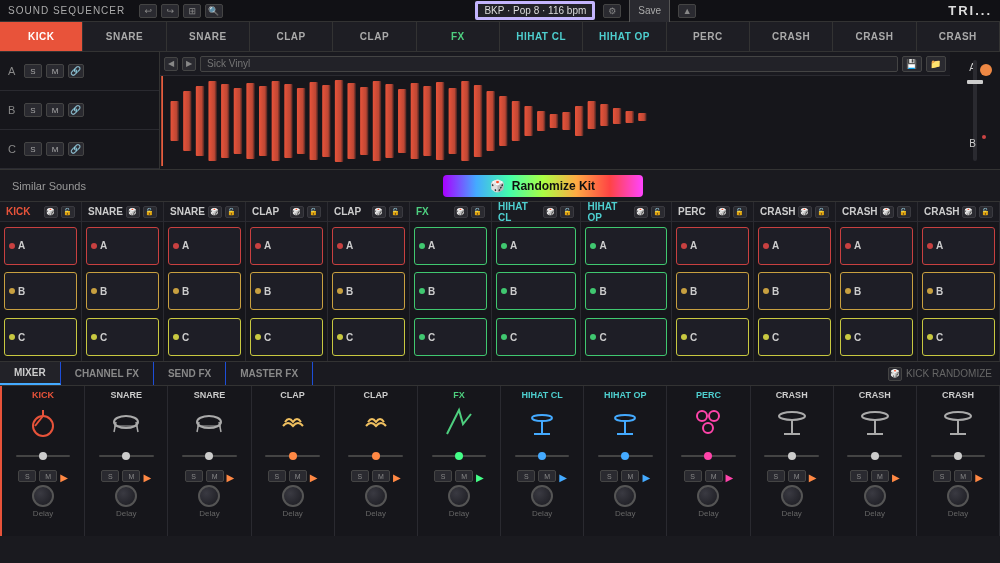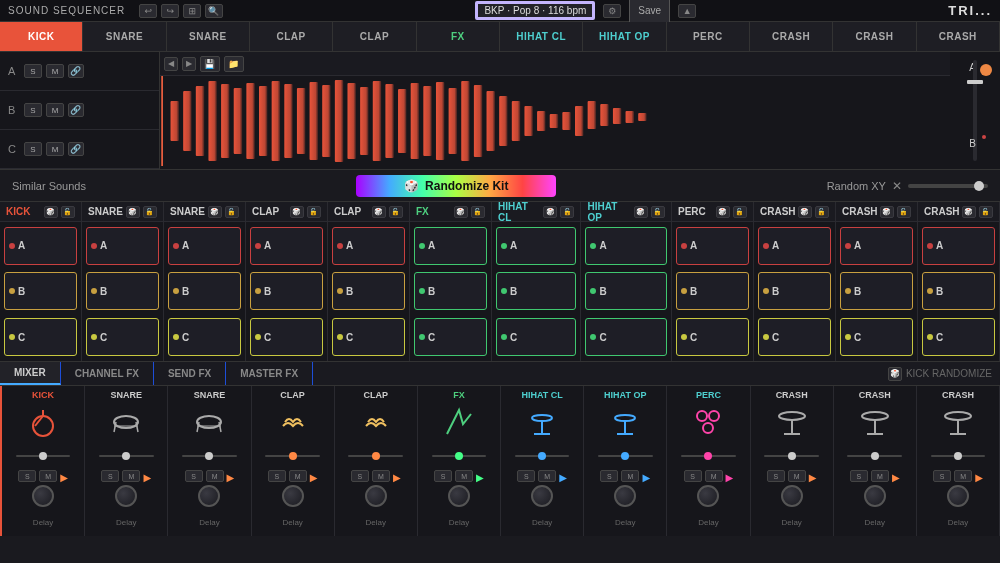--- a/index.html
+++ b/index.html
@@ -511,21 +511,21 @@
     .ch-knob {
       width: 22px; height: 22px;
       border-radius: 50%;
       background: radial-gradient(circle at 35% 35%, #3a3a42, #1a1a20);
       border: 2px solid #555;
       margin-top: 2px;
     }
     .ch-label {
       font-size: 8px;
       color: #666;
-      margin-top: 11px;
+      margin-top: 2px;
     }
 
     
     .kick-channel {
       border-left: 2px solid #e8533a;
     }
 
     
     ::-webkit-scrollbar { height: 4px; width: 4px; }
     ::-webkit-scrollbar-track { background: #111; }
@@ -586,20 +586,21 @@
     <span class="track-letter">C</span>
     <div class="track-btn s">S</div>
     <div class="track-btn m">M</div>
     <div class="track-link">🔗</div>
   </div>
     </div>
   <div class="waveform-area">
     <div class="waveform-top-bar">
       <div class="wave-nav-btn">◀</div>
       <div class="wave-nav-btn">▶</div>
+      <input class="wave-search" type="text" placeholder="Sick Vinyl" style="">
       <div class="wave-icon-btn">💾</div>
       <div class="wave-icon-btn">📁</div>
     </div>
     <div class="waveform-canvas">
       <svg viewBox="0 0 750 90" preserveAspectRatio="none">
         <defs>
           <linearGradient id="waveGrad" x1="0%" y1="0%" x2="100%" y2="0%">
             <stop offset="0%" style="stop-color:#e8533a;stop-opacity:1"></stop>
             <stop offset="70%" style="stop-color:#e8533a;stop-opacity:0.8"></stop>
             <stop offset="100%" style="stop-color:#e8533a;stop-opacity:0.2"></stop>
@@ -663,27 +664,20 @@
 </div>
 
 <div class="randomize-bar">
   <span class="similar-sounds-label">Similar Sounds</span>
   <div class="randomize-btn-wrap">
     <button class="randomize-btn">
       <span>🎲</span>
       <span>Randomize Kit</span>
     </button>
   </div>
-  <div class="random-xy-section">
-    <span>Random XY</span>
-    <span class="xy-close">✕</span>
-    <div class="xy-slider">
-      <div class="xy-handle"></div>
-    </div>
-  </div>
 </div>
 
 <div class="sequencer-grid" id="seq-grid">
     <div class="seq-column">
     <div class="seq-col-header">
       <span class="seq-col-name kick">KICK</span>
       <div class="seq-col-icons">
         <div class="seq-icon">🎲</div>
         <div class="seq-icon seq-lock">🔓</div>
       </div>

